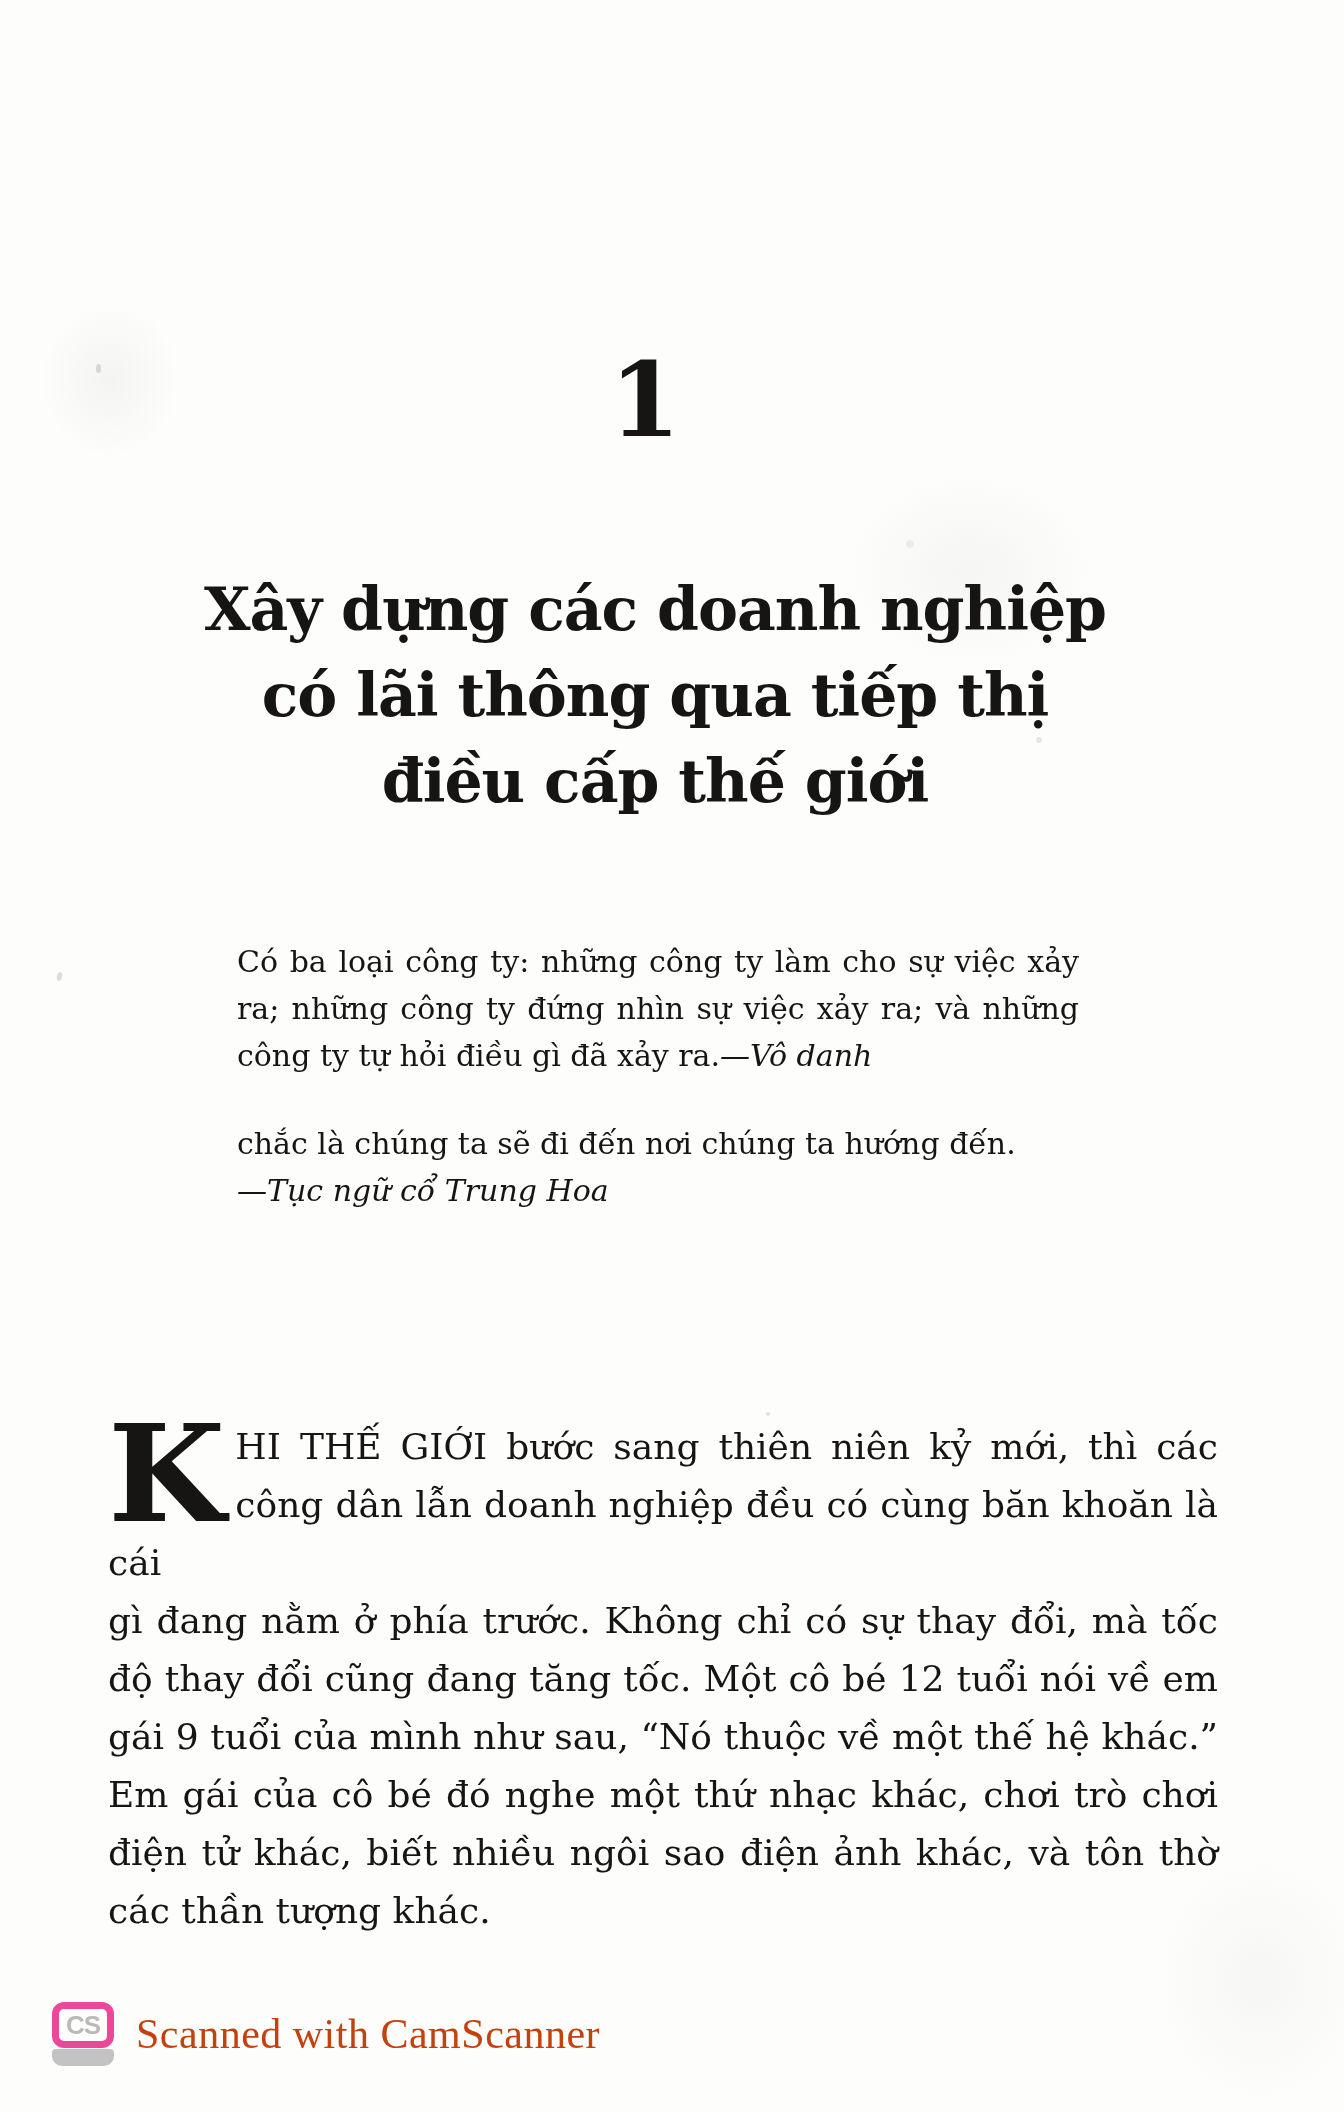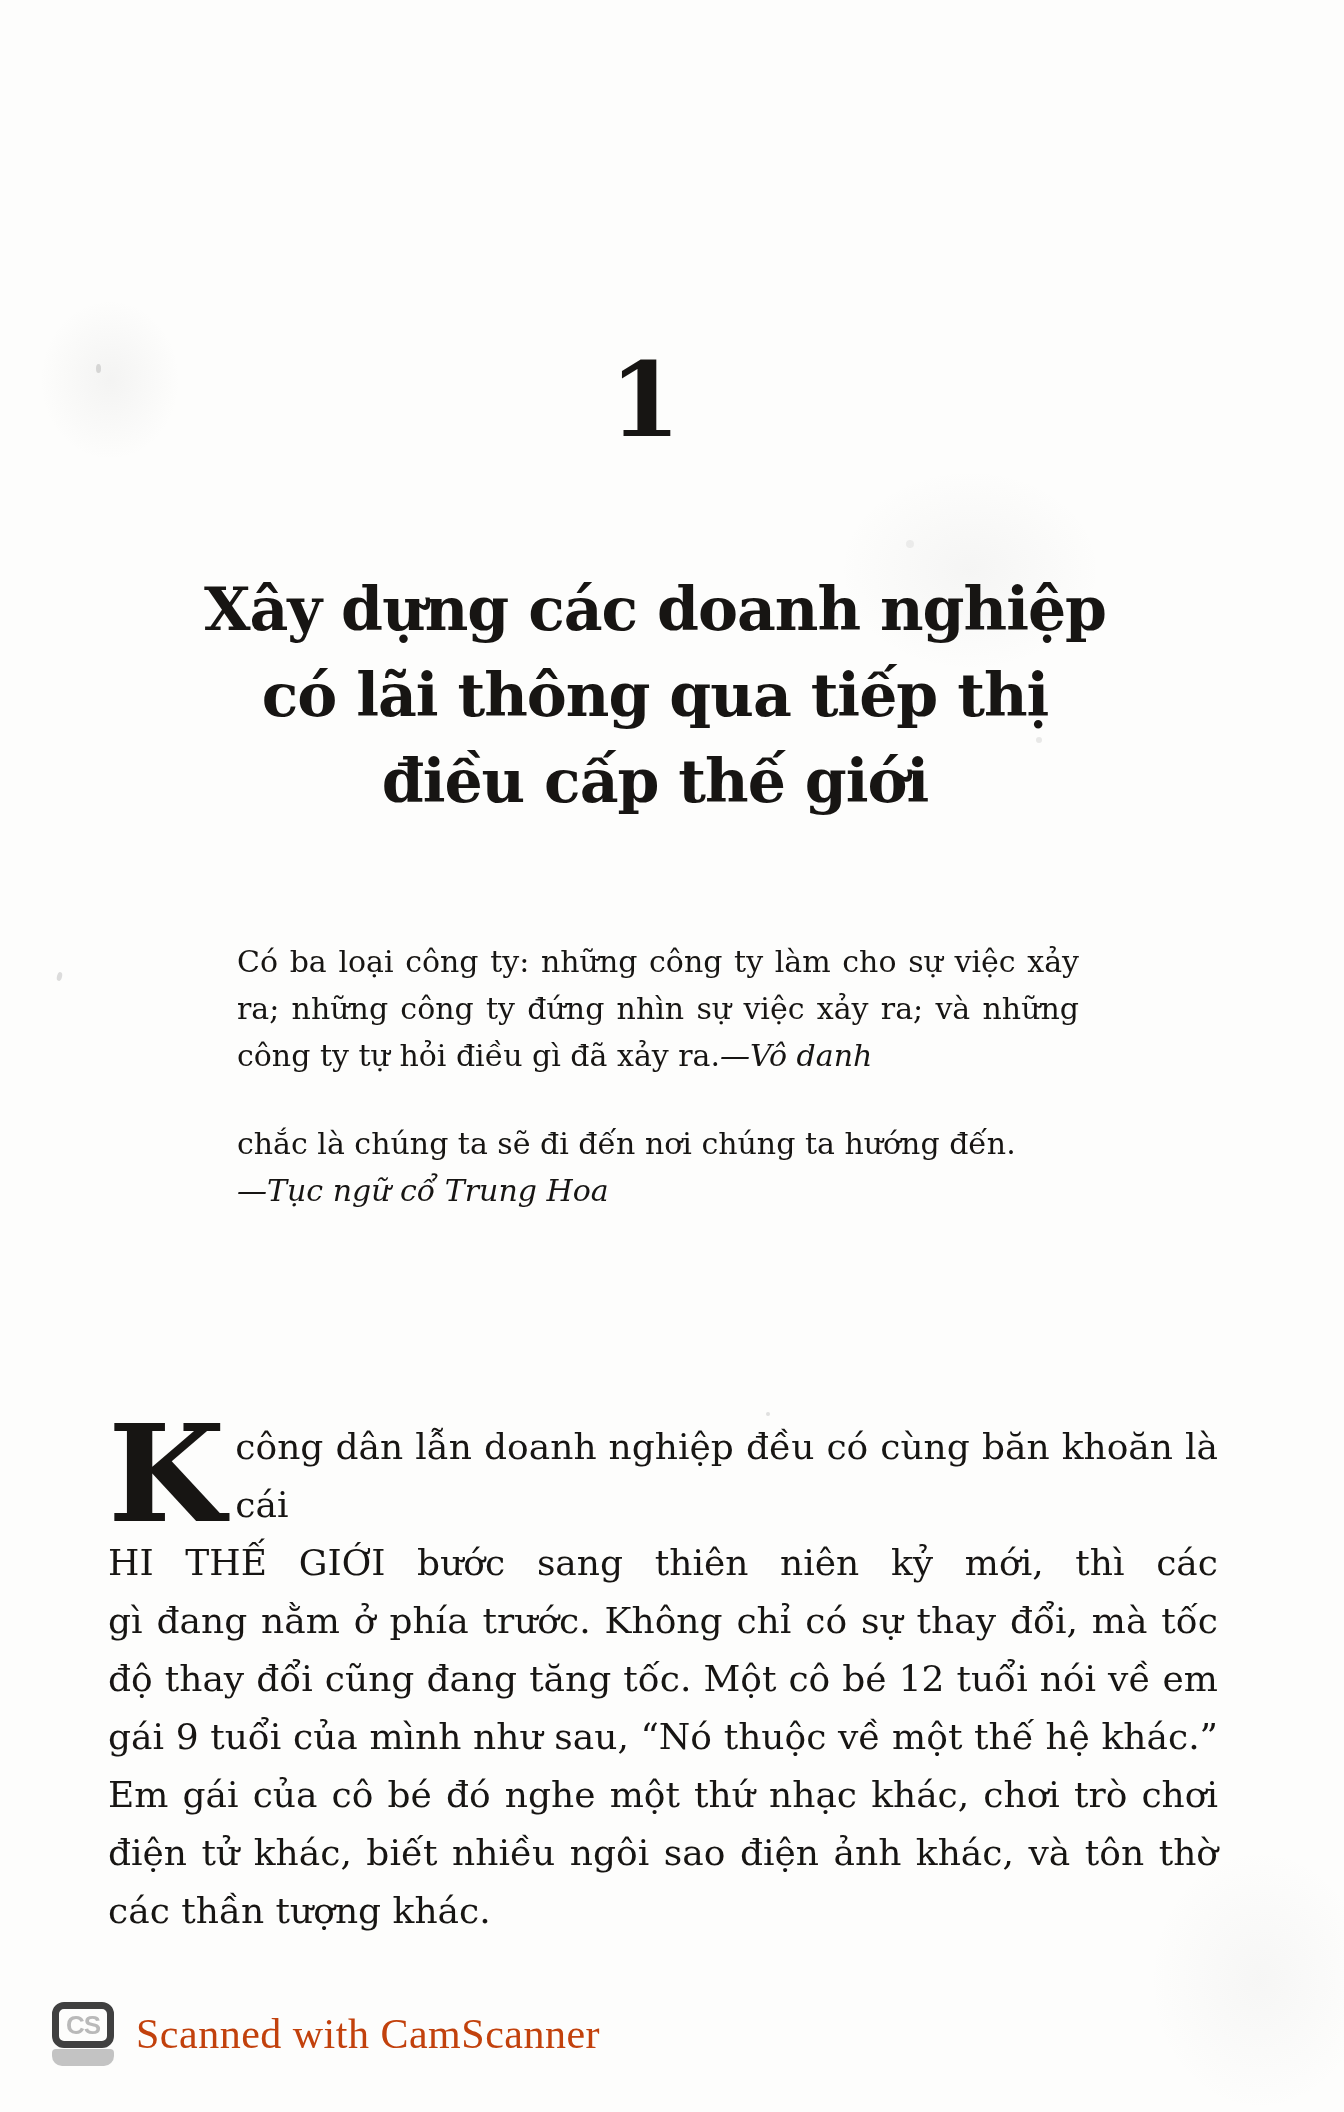--- a/index.html
+++ b/index.html
@@ -49,21 +49,21 @@
   .bline{text-align:justify;}
   .bline.just{text-align-last:justify;}
 
   .watermark{
     position:absolute;left:52px;top:2002px;height:64px;
     display:flex;align-items:center;
   }
   .cs-logo{position:relative;width:62px;height:64px;margin-right:22px;}
   .cs-box{
     position:absolute;left:0;top:0;width:62px;height:46px;box-sizing:border-box;
-    border:7px solid #404040;border-radius:12px;
+    border:7px solid #ec4899;border-radius:12px;
     display:flex;align-items:center;justify-content:center;
     font-family:"Liberation Sans", sans-serif;font-weight:700;font-size:26px;color:#b9b9b9;
     letter-spacing:-1px;
   }
   .cs-bar{
     position:absolute;left:0;bottom:0;width:62px;height:17px;
     background:#c3c3c3;border-radius:4px 4px 10px 10px;
   }
   .wm-text{
     font-family:Liberation Serif, serif;
@@ -105,22 +105,22 @@
     <div class="qline"><span>công ty tự hỏi điều gì đã xảy ra.</span><span class="ital">—Vô danh</span></div>
   </div>
 
   <div class="quote q2">
     <div class="qline">chắc là chúng ta sẽ đi đến nơi chúng ta hướng đến.</div>
     <div class="qline"><span class="ital">—Tục ngữ cổ Trung Hoa</span></div>
   </div>
 
   <div class="bodytext">
     <div class="dropcap">K</div>
+    <div class="bline just">HI THẾ GIỚI bước sang thiên niên kỷ mới, thì các</div>
     <div class="bline just">công dân lẫn doanh nghiệp đều có cùng băn khoăn là cái</div>
-    <div class="bline just">HI THẾ GIỚI bước sang thiên niên kỷ mới, thì các</div>
     <div class="bline just">gì đang nằm ở phía trước. Không chỉ có sự thay đổi, mà tốc</div>
     <div class="bline just">độ thay đổi cũng đang tăng tốc. Một cô bé 12 tuổi nói về em</div>
     <div class="bline just">gái 9 tuổi của mình như sau, “Nó thuộc về một thế hệ khác.”</div>
     <div class="bline just">Em gái của cô bé đó nghe một thứ nhạc khác, chơi trò chơi</div>
     <div class="bline just">điện tử khác, biết nhiều ngôi sao điện ảnh khác, và tôn thờ</div>
     <div class="bline">các thần tượng khác.</div>
   </div>
 
   <div class="watermark">
     <div class="cs-logo">

